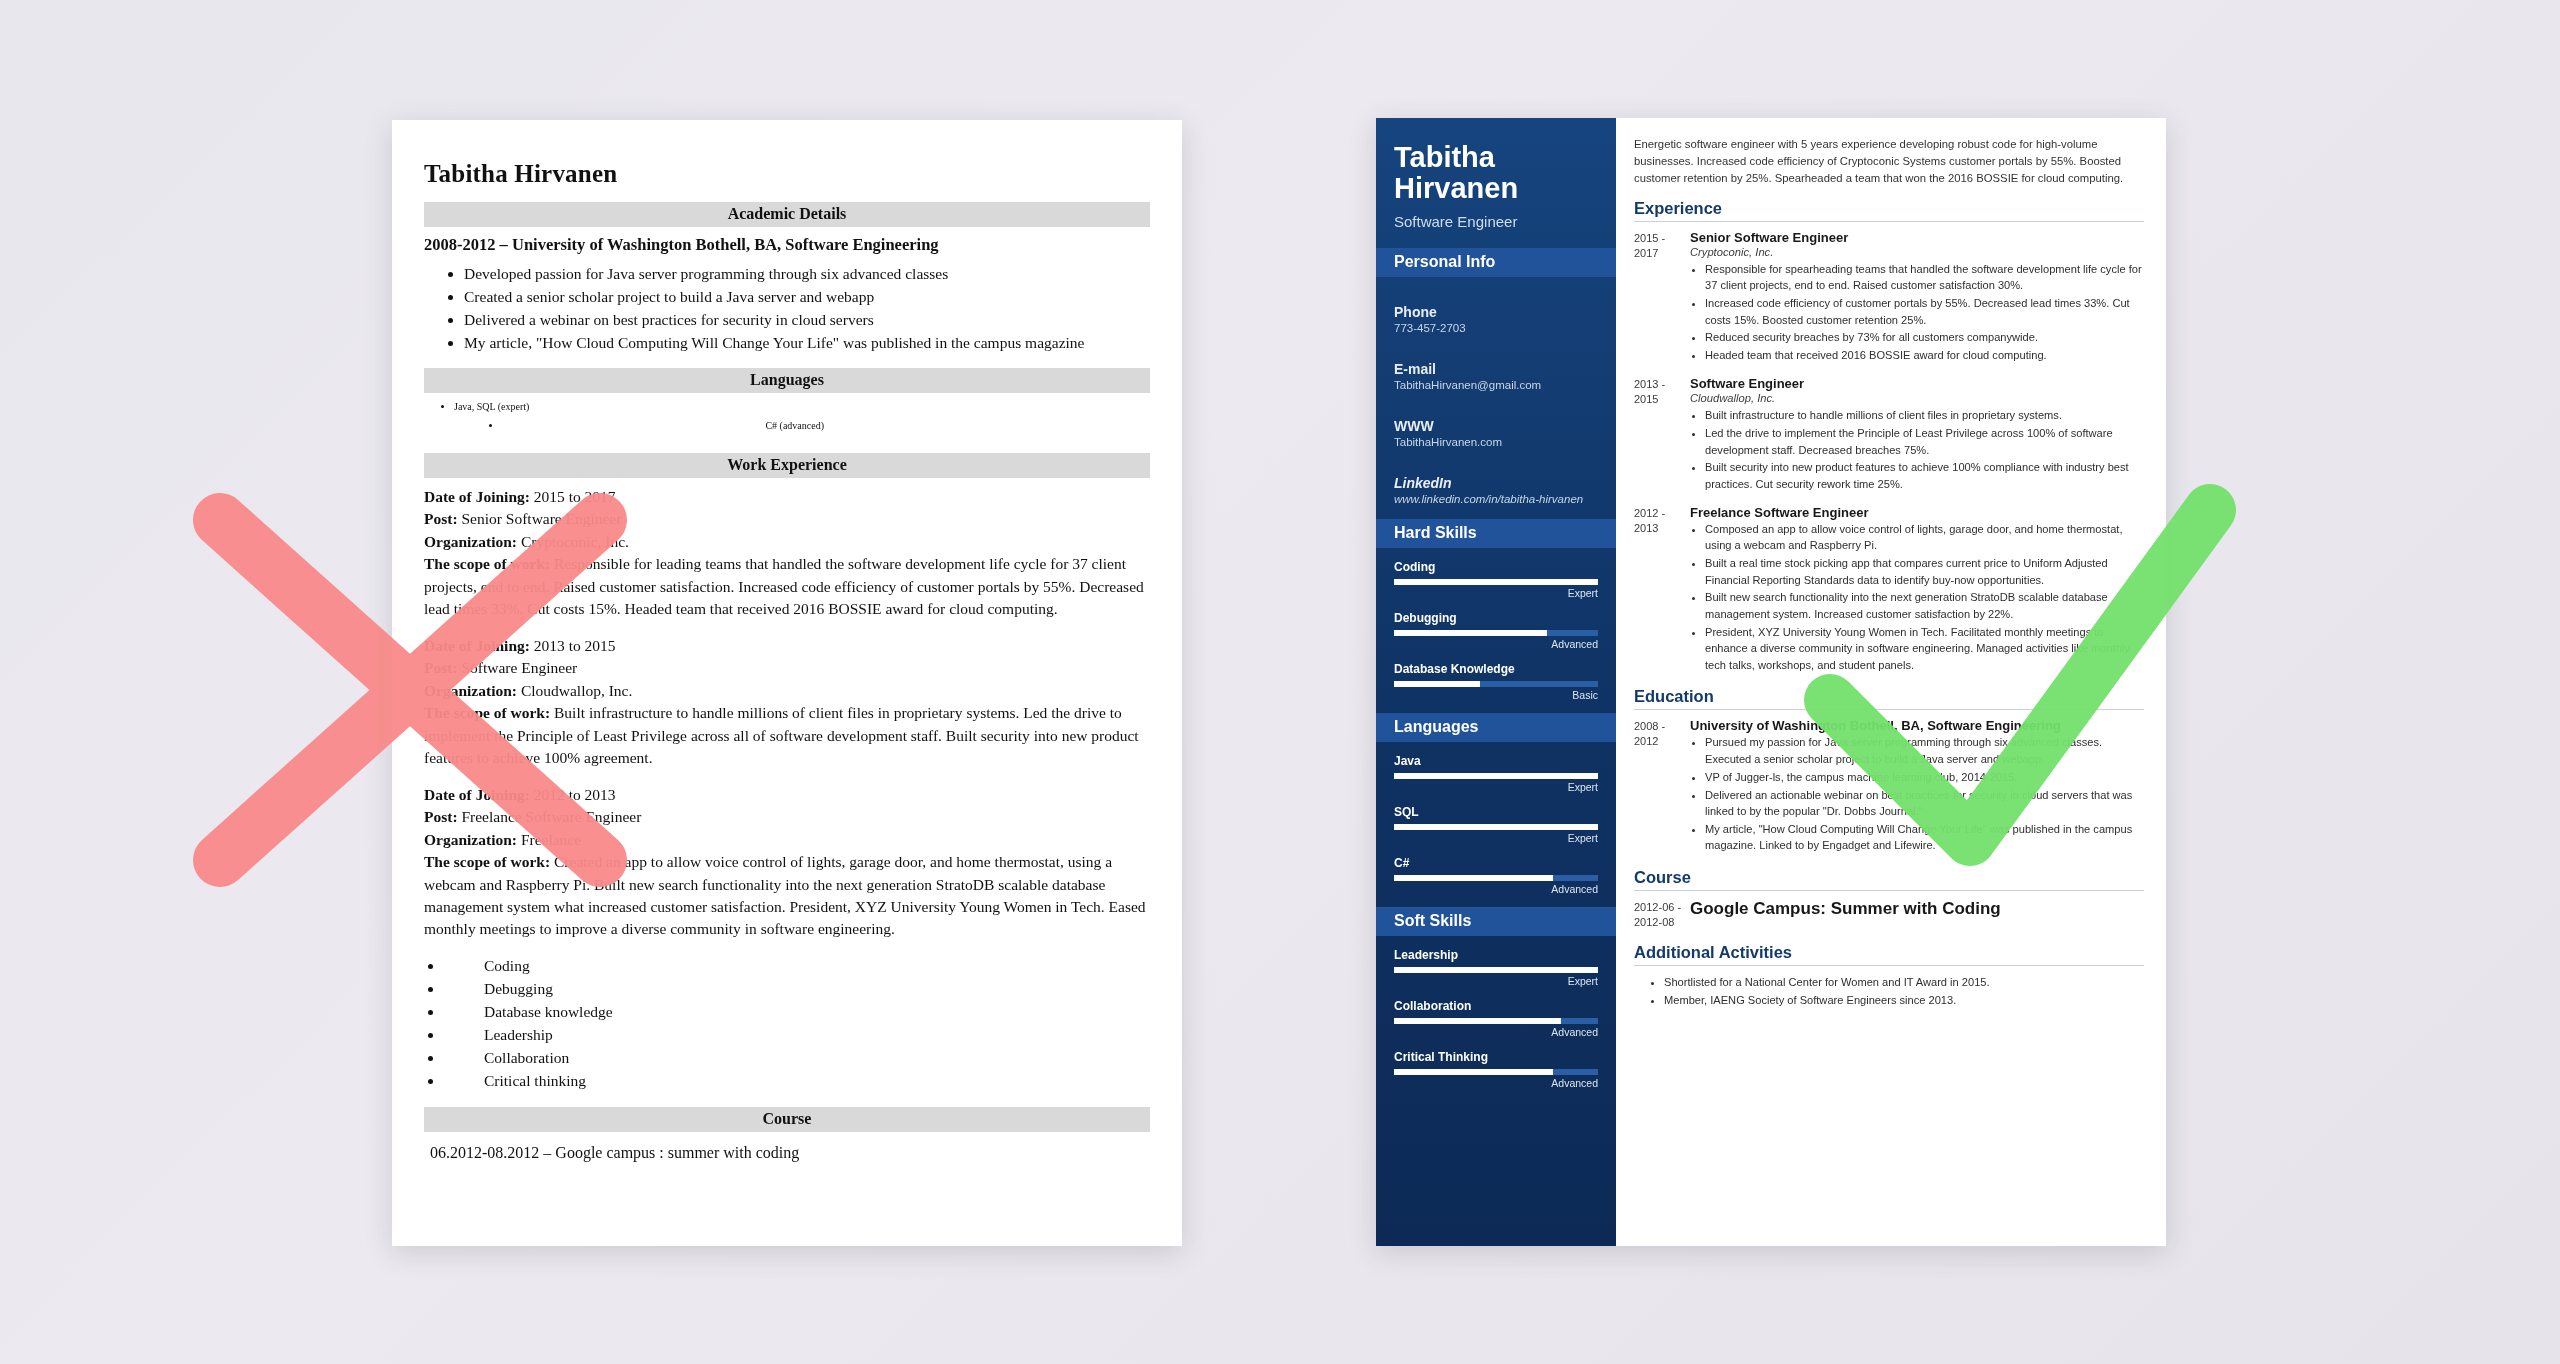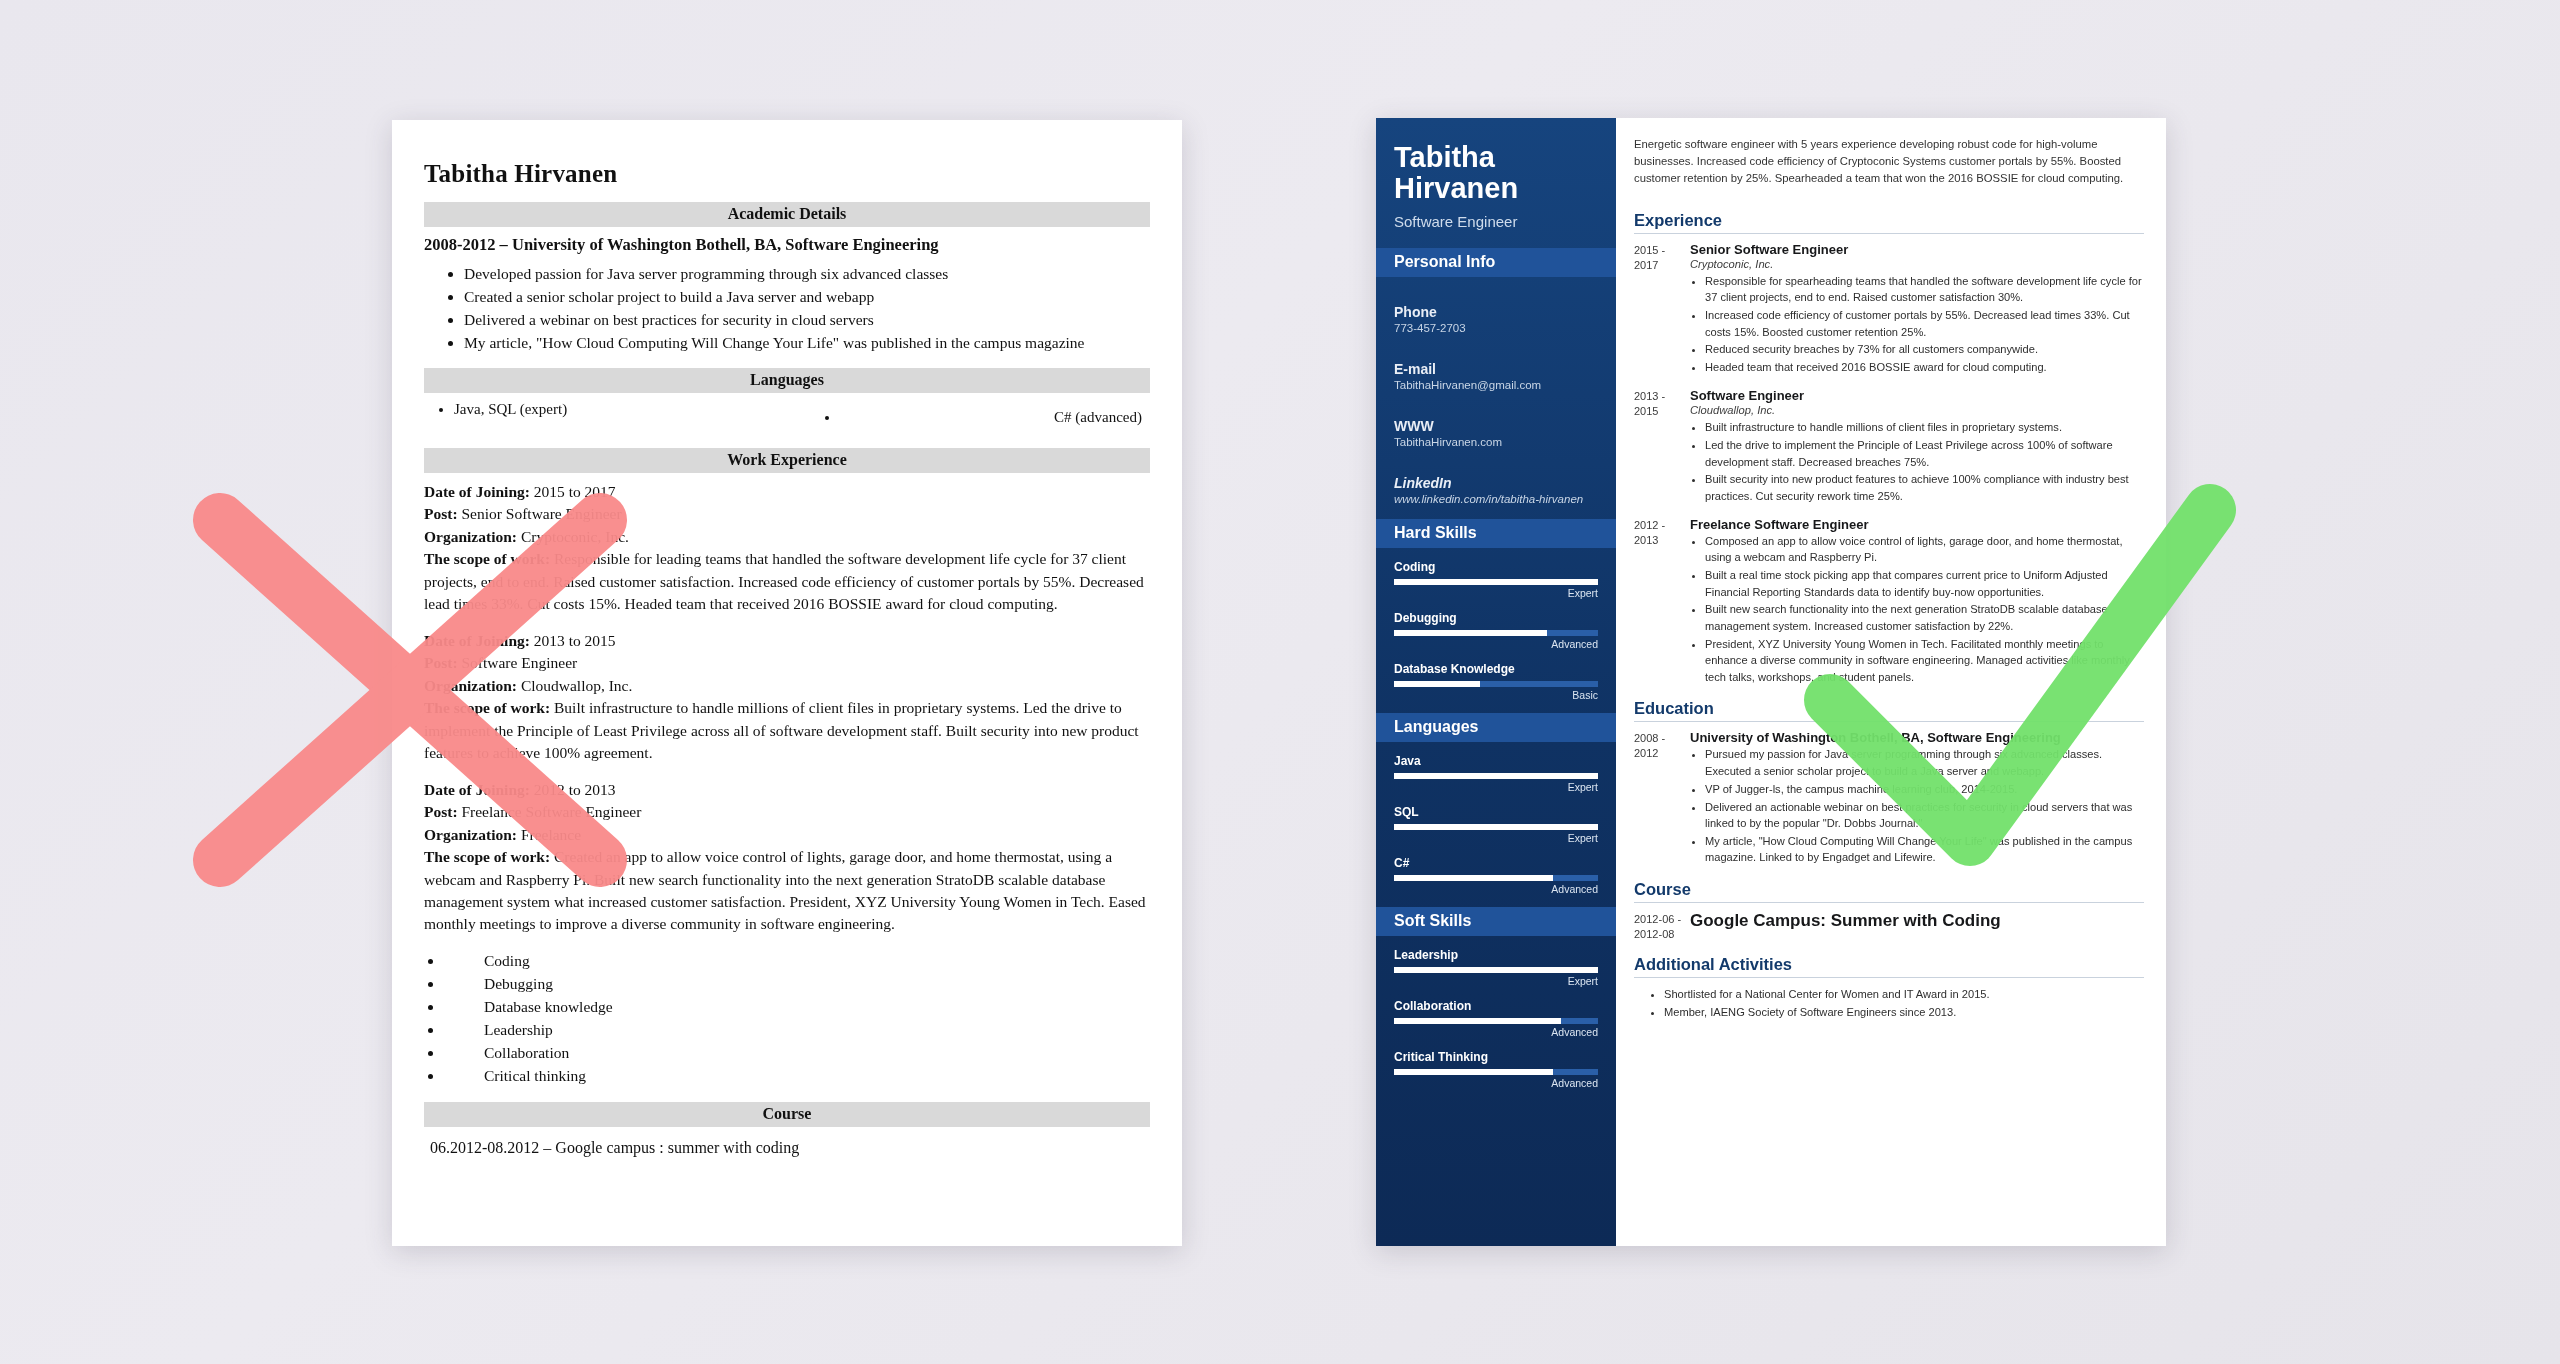--- a/index.html
+++ b/index.html
@@ -62,22 +62,23 @@
   .br-ul {
     margin: 2px 0 4px 0;
     padding-left: 40px;
     font-size: 15.5px;
     line-height: 1.42;
   }
   .br-ul li { margin-bottom: 1px; }
 
   .br-lang-row {
     display: flex;
-    font-size: 15px;
+    font-size: 10px;
     padding-left: 10px;
+    flex-direction: column;
   }
   .br-lang-col-a { width: 50%; }
   .br-lang-col-b { width: 50%; padding-left: 40px;}
 
   .br-job { font-size: 15.5px; line-height: 1.45; margin-bottom: 14px; }
   .br-job p { margin: 0; }
   .br-label { font-weight: bold; }
 
   .br-skills-ul {
     margin: 2px 0 0 0;
@@ -171,21 +172,21 @@
   .gr-right {
     flex: 1;
     box-sizing: border-box;
     padding: 18px 22px 18px 18px;
     color: #1b1b1b;
   }
   .gr-summary {
     font-size: 11.3px;
     line-height: 1.5;
     color: #333;
-    margin-bottom: 24px;
+    margin-bottom: 12px;
   }
   .gr-sec-title {
     font-size: 16.5px;
     font-weight: bold;
     color: #133a6b;
     border-bottom: 1.5px solid #c9d2dd;
     padding-bottom: 3px;
     margin-bottom: 8px;
   }
   .gr-entry {

